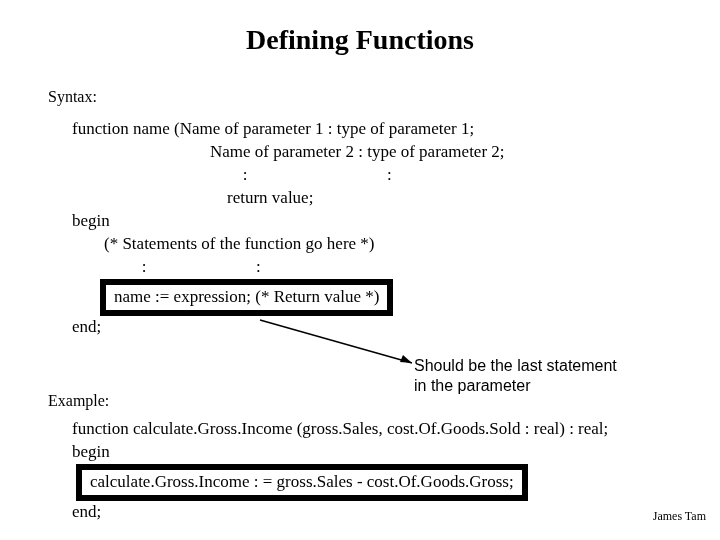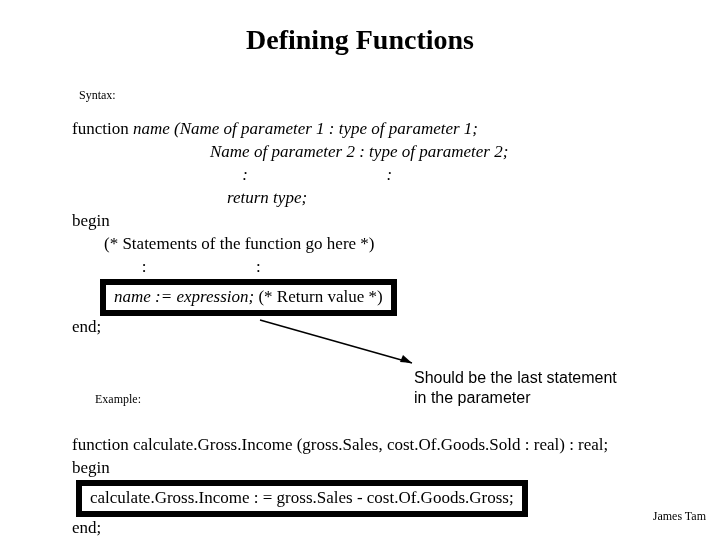--- a/index.html
+++ b/index.html
@@ -22,28 +22,27 @@
     position: absolute;
     top: 24px;
     left: 0;
     width: 100%;
     text-align: center;
     font-size: 28px;
     font-weight: bold;
   }
   .section-label {
     position: absolute;
-    font-size: 12px;
-    margin-left: 31px;
+    font-size: 16px;
   }
   .body-text {
     font-size: 17px;
     line-height: 1.35;
   }
-  .italic { font-style: italic; }
+  .italic { }
   .syntax-block {
     position: absolute;
     left: 72px;
     top: 118px;
     width: 590px;
   }
   .highlight-box {
     border: 6px solid #000000;
     padding: 1px 8px;
     display: inline-block;
@@ -52,21 +51,20 @@
     position: absolute;
     font-family: Arial, Helvetica, sans-serif;
     font-size: 16px;
     line-height: 1.25;
   }
   .example-block {
     position: absolute;
     left: 72px;
     top: 418px;
     width: 620px;
-    margin-top: 16px;
   }
   .footer {
     position: absolute;
     right: 14px;
     bottom: 16px;
     font-size: 12px;
   }
   svg.arrow {
     position: absolute;
     overflow: visible;
@@ -83,46 +81,46 @@
 
   <div class="syntax-block body-text">
     <div>
       <span>function </span><span class="italic">name (Name of parameter 1 : type of parameter 1;</span>
     </div>
     <div style="padding-left:138px;" class="italic">Name of parameter 2 : type of parameter 2;</div>
     <div style="padding-left:138px;">
       <span style="display:inline-block; width:70px; text-align:center;" class="italic">:</span>
       <span style="display:inline-block; width:210px; text-align:center;" class="italic">:</span>
     </div>
-    <div style="padding-left:155px;" class="italic">return type;</div>
+    <div style="padding-left:155px;" class="italic">return value;</div>
     <div>begin</div>
     <div style="padding-left:32px;">(* Statements of the function go here *)</div>
     <div style="padding-left:32px;">
       <span style="display:inline-block; width:80px; text-align:center;">:</span>
       <span style="display:inline-block; width:140px; text-align:center;">:</span>
     </div>
     <div style="padding-left:28px;">
       <span class="highlight-box">
         <span class="italic">name := expression;</span><span> (* Return value *)</span>
       </span>
     </div>
     <div>end;</div>
   </div>
 
   <svg class="arrow" style="left:0; top:0; width:720px; height:540px;">
     <line x1="260" y1="320" x2="412" y2="363" stroke="#000" stroke-width="1.5"></line>
     <polygon points="412,363 403,355 400,362" fill="#000"></polygon>
   </svg>
 
-  <div class="annotation" style="left:414px; top:368px;">
+  <div class="annotation" style="left:414px; top:356px;">
     <div>Should be the last statement</div>
     <div>in the parameter</div>
   </div>
 
-  <div class="section-label" style="left:64px; top:392px;">Example:</div>
+  <div class="section-label" style="left:48px; top:392px;">Example:</div>
 
   <div class="example-block body-text">
     <div>
       <span>function</span><span> calculate.Gross.Income (gross.Sales, cost.Of.Goods.Sold : real) : real;</span>
     </div>
     <div>begin</div>
     <div style="padding-left:4px;">
       <span class="highlight-box">calculate.Gross.Income : = gross.Sales - cost.Of.Goods.Gross;</span>
     </div>
     <div>end;</div>

